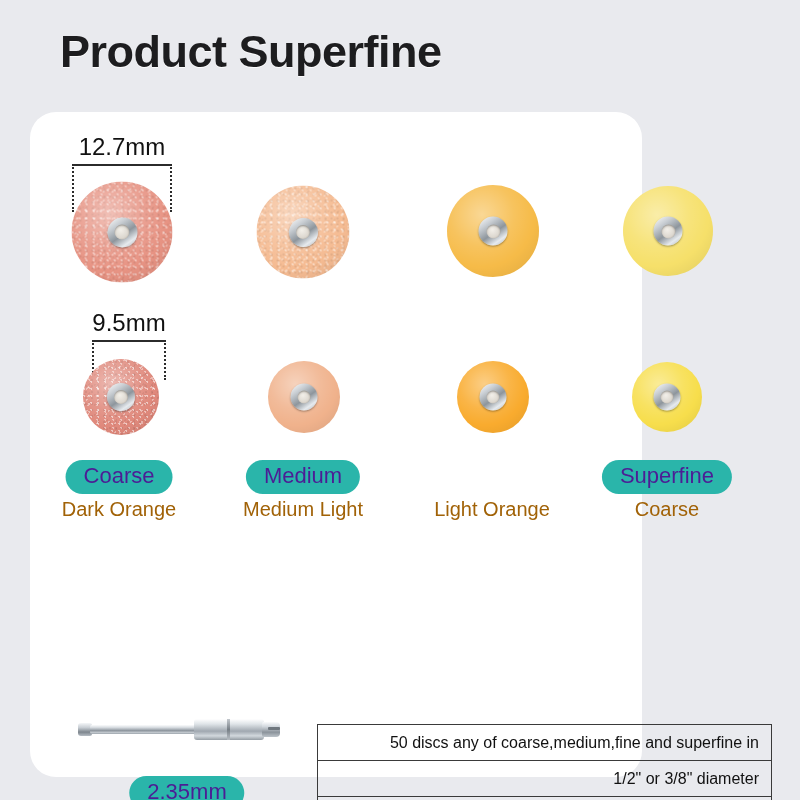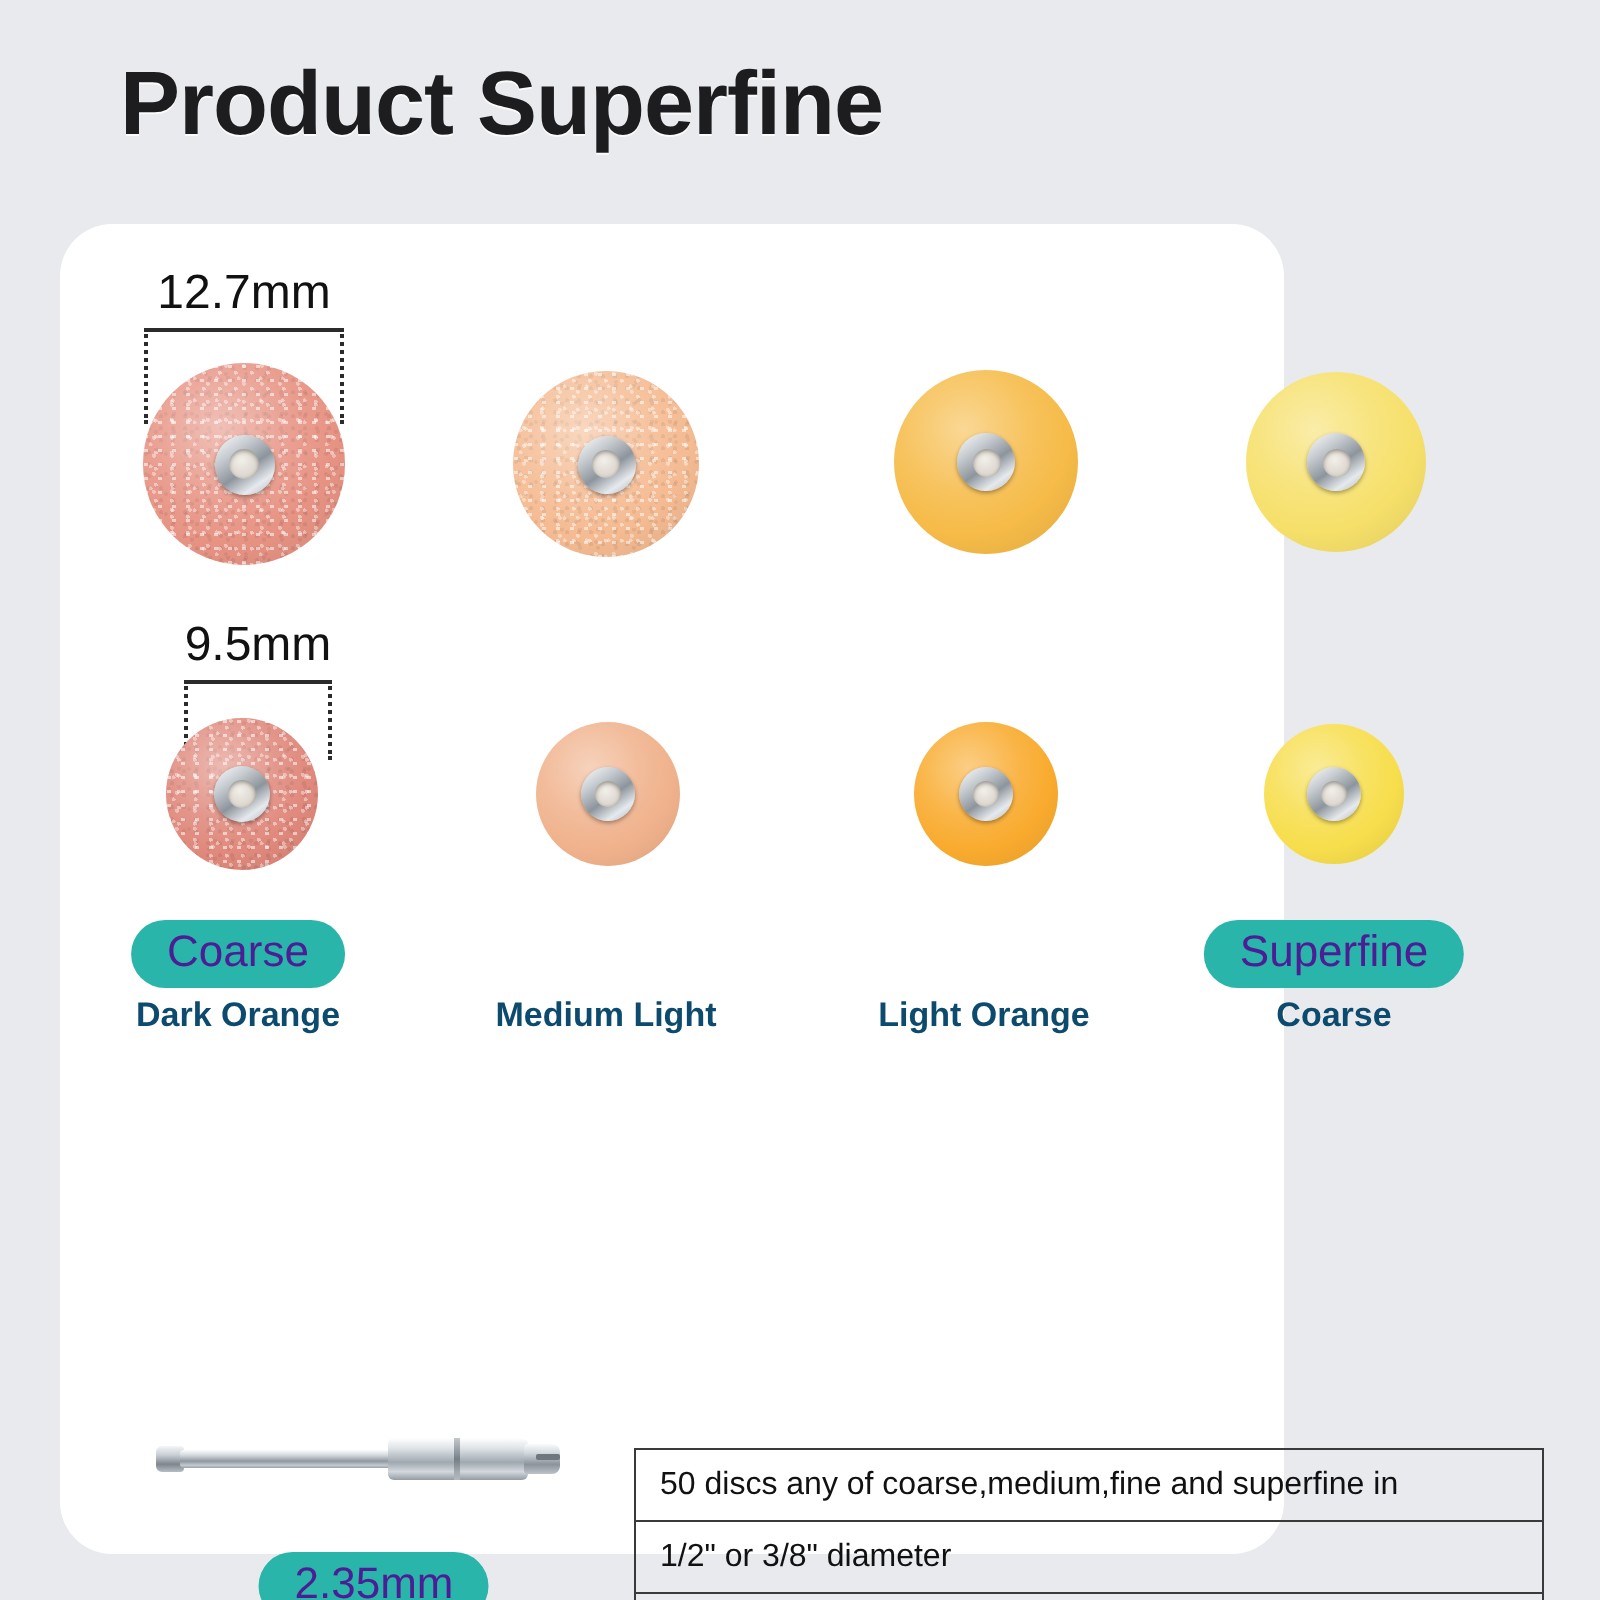--- a/index.html
+++ b/index.html
@@ -29,20 +29,21 @@
 
   
   .card {
     position: absolute;
     left: 30px;
     top: 112px;
     width: 612px;
     height: 665px;
     background: #ffffff;
     border-radius: 26px;
+    text-align: right;
   }
 
   
   .disc-grid {
     position: absolute;
     left: 0;
     top: 0;
     width: 740px;
     height: 410px;
   }
@@ -136,24 +137,23 @@
     color: #4c1d95;
     border-radius: 18px;
     padding: 4px 18px 6px 18px;
     font-size: 22px;
     line-height: 1.1;
     white-space: nowrap;
   }
   .caption {
     position: absolute;
     transform: translateX(-50%);
-    font-size: 17px;
-    color: #0c4a6e;
+    font-size: 20px;
+    color: #a16207;
     white-space: nowrap;
-    font-weight: bold;
   }
 
   
   .mandrel {
     position: absolute;
     left: 48px;
     top: 600px;
     width: 202px;
     height: 34px;
   }
@@ -312,20 +312,21 @@
       <div class="disc" style="width:70px; height:70px; background-color:#f7de4c;">
         <span class="hub" style="width:27px; height:27px;">
           <span class="hub-hole" style="width:13px; height:13px;"></span>
         </span>
       </div>
     </div>
 
     <div class="badge" style="left:89px; top:348px;">Coarse</div>
     <div class="caption" style="left:89px; top:386px;">Dark Orange</div>
 
+    <div class="badge" style="left:273px; top:348px;">Medium</div>
     <div class="caption" style="left:273px; top:386px;">Medium Light</div>
 
     <div class="caption" style="left:462px; top:386px;">Light Orange</div>
 
     <div class="badge" style="left:637px; top:348px;">Superfine</div>
     <div class="caption" style="left:637px; top:386px;">Coarse</div>
 
   </div>
 
   <div class="mandrel">

